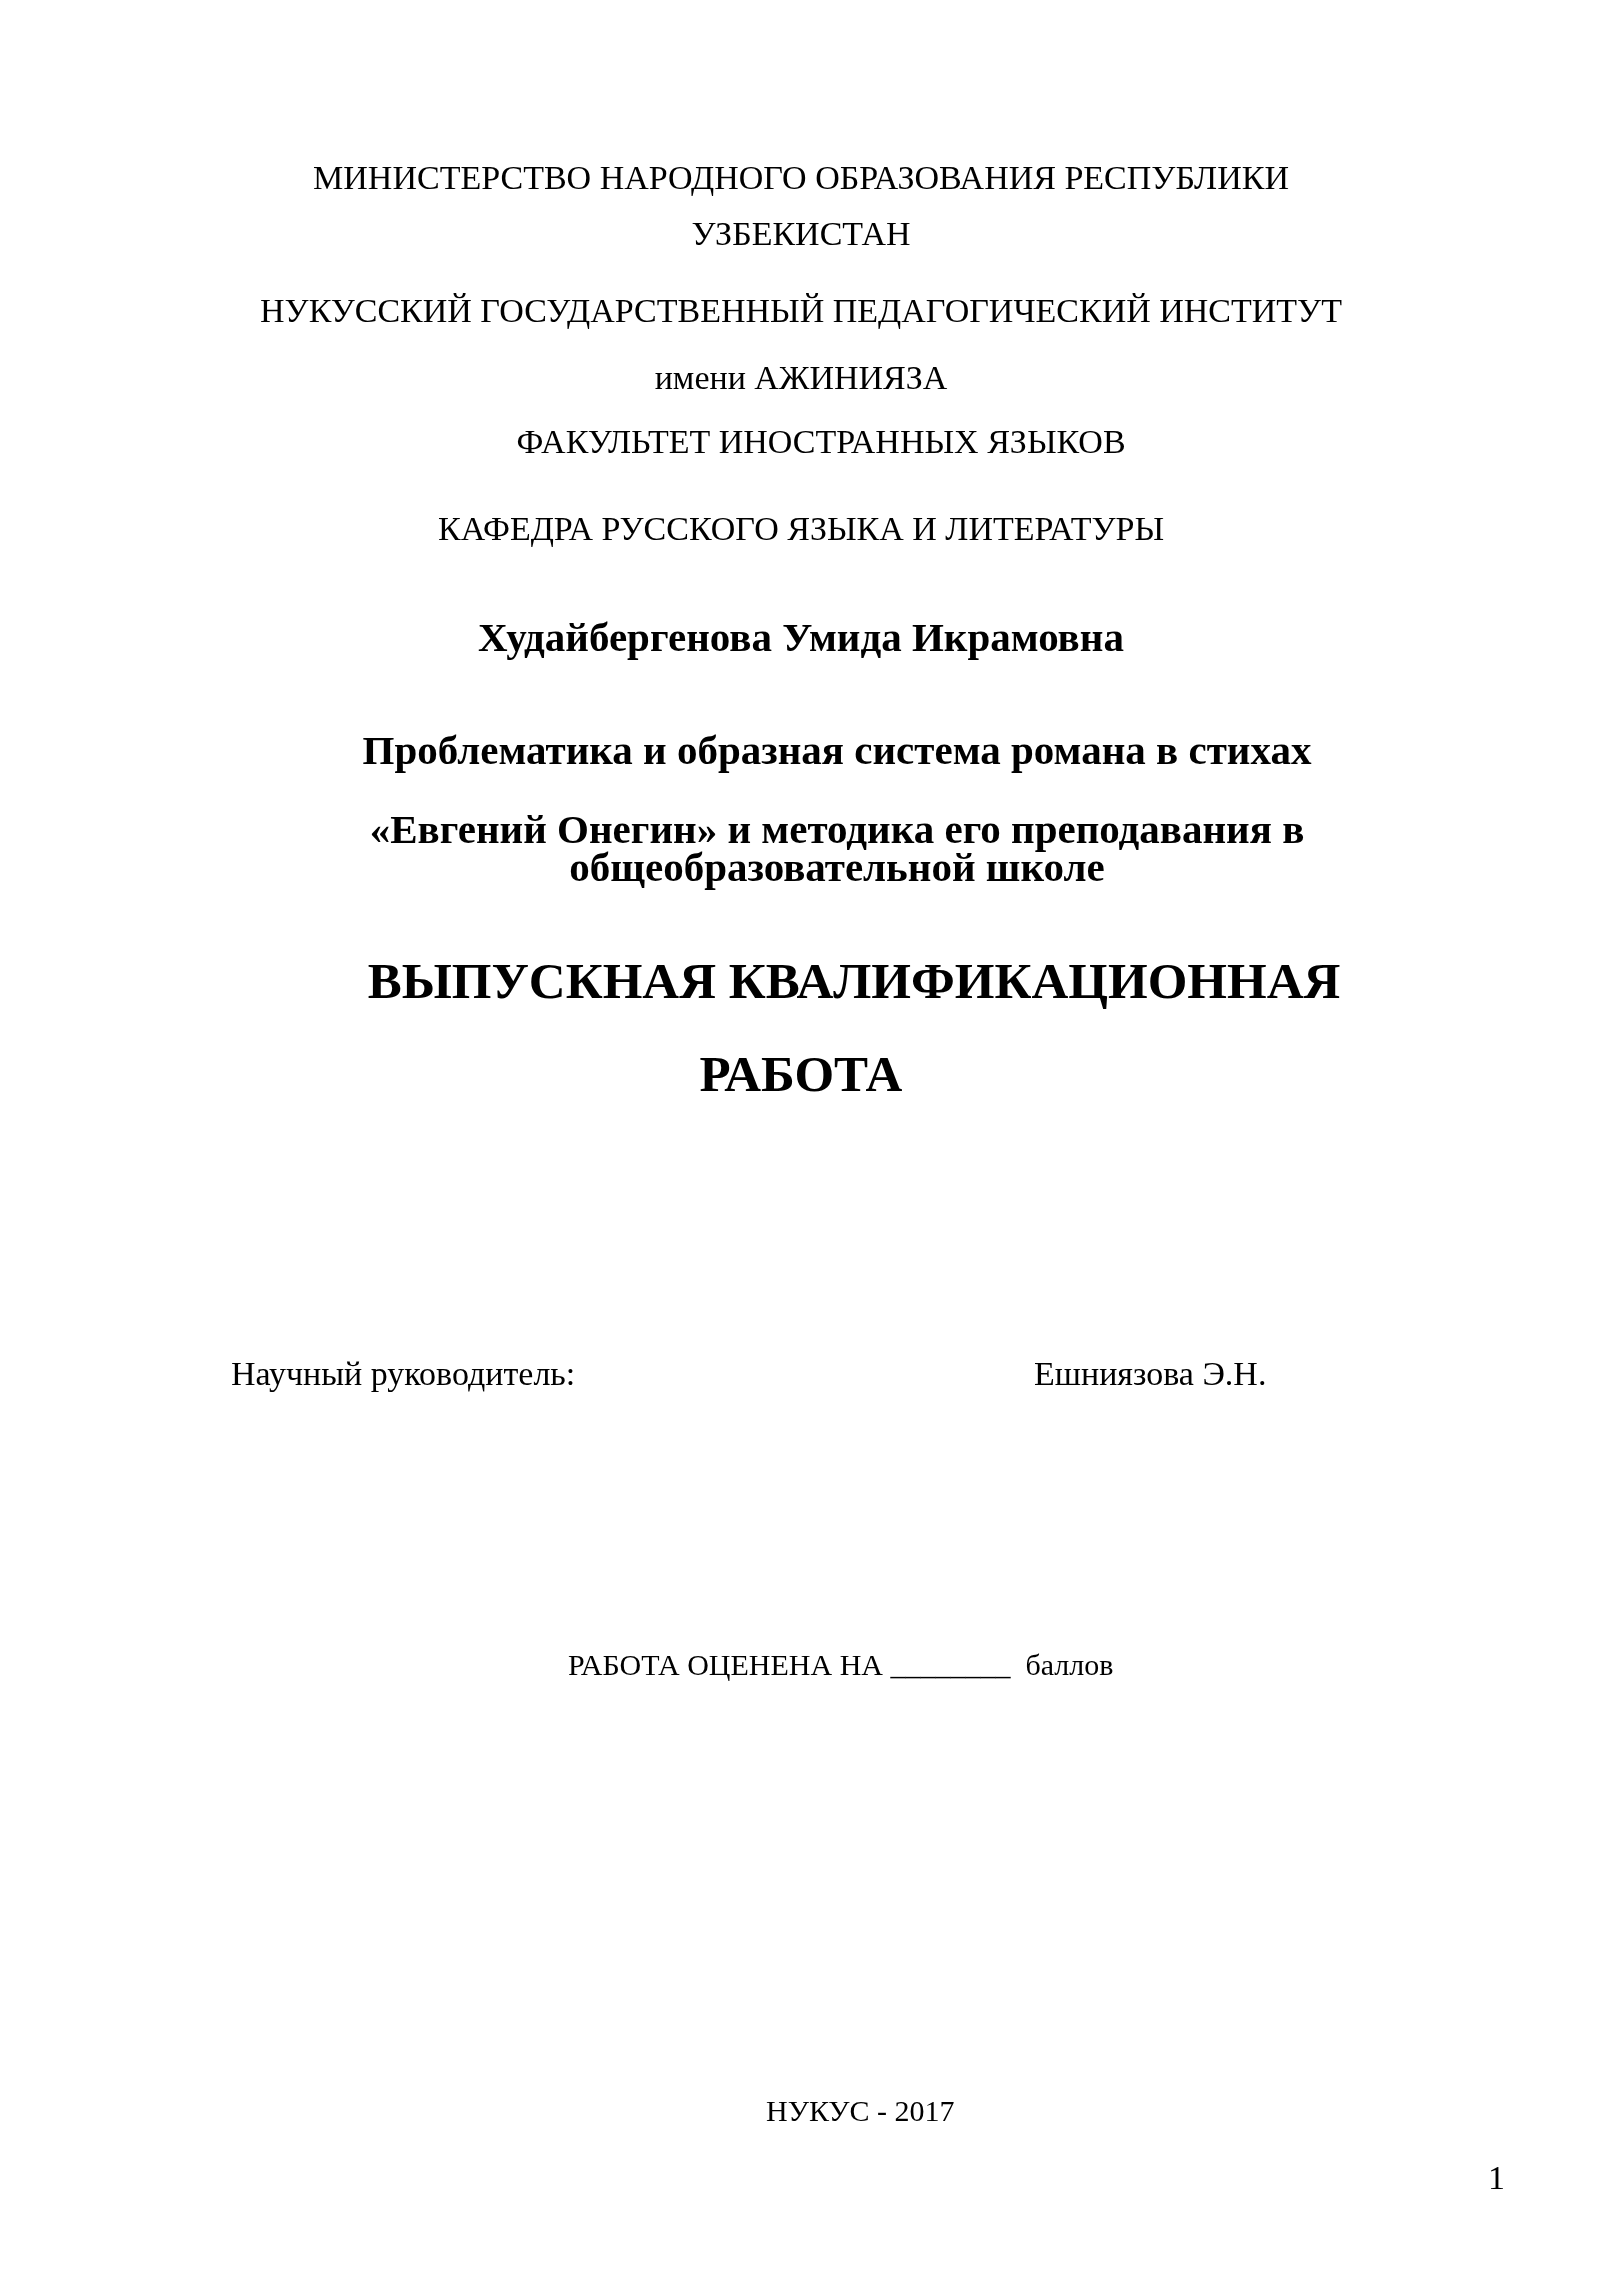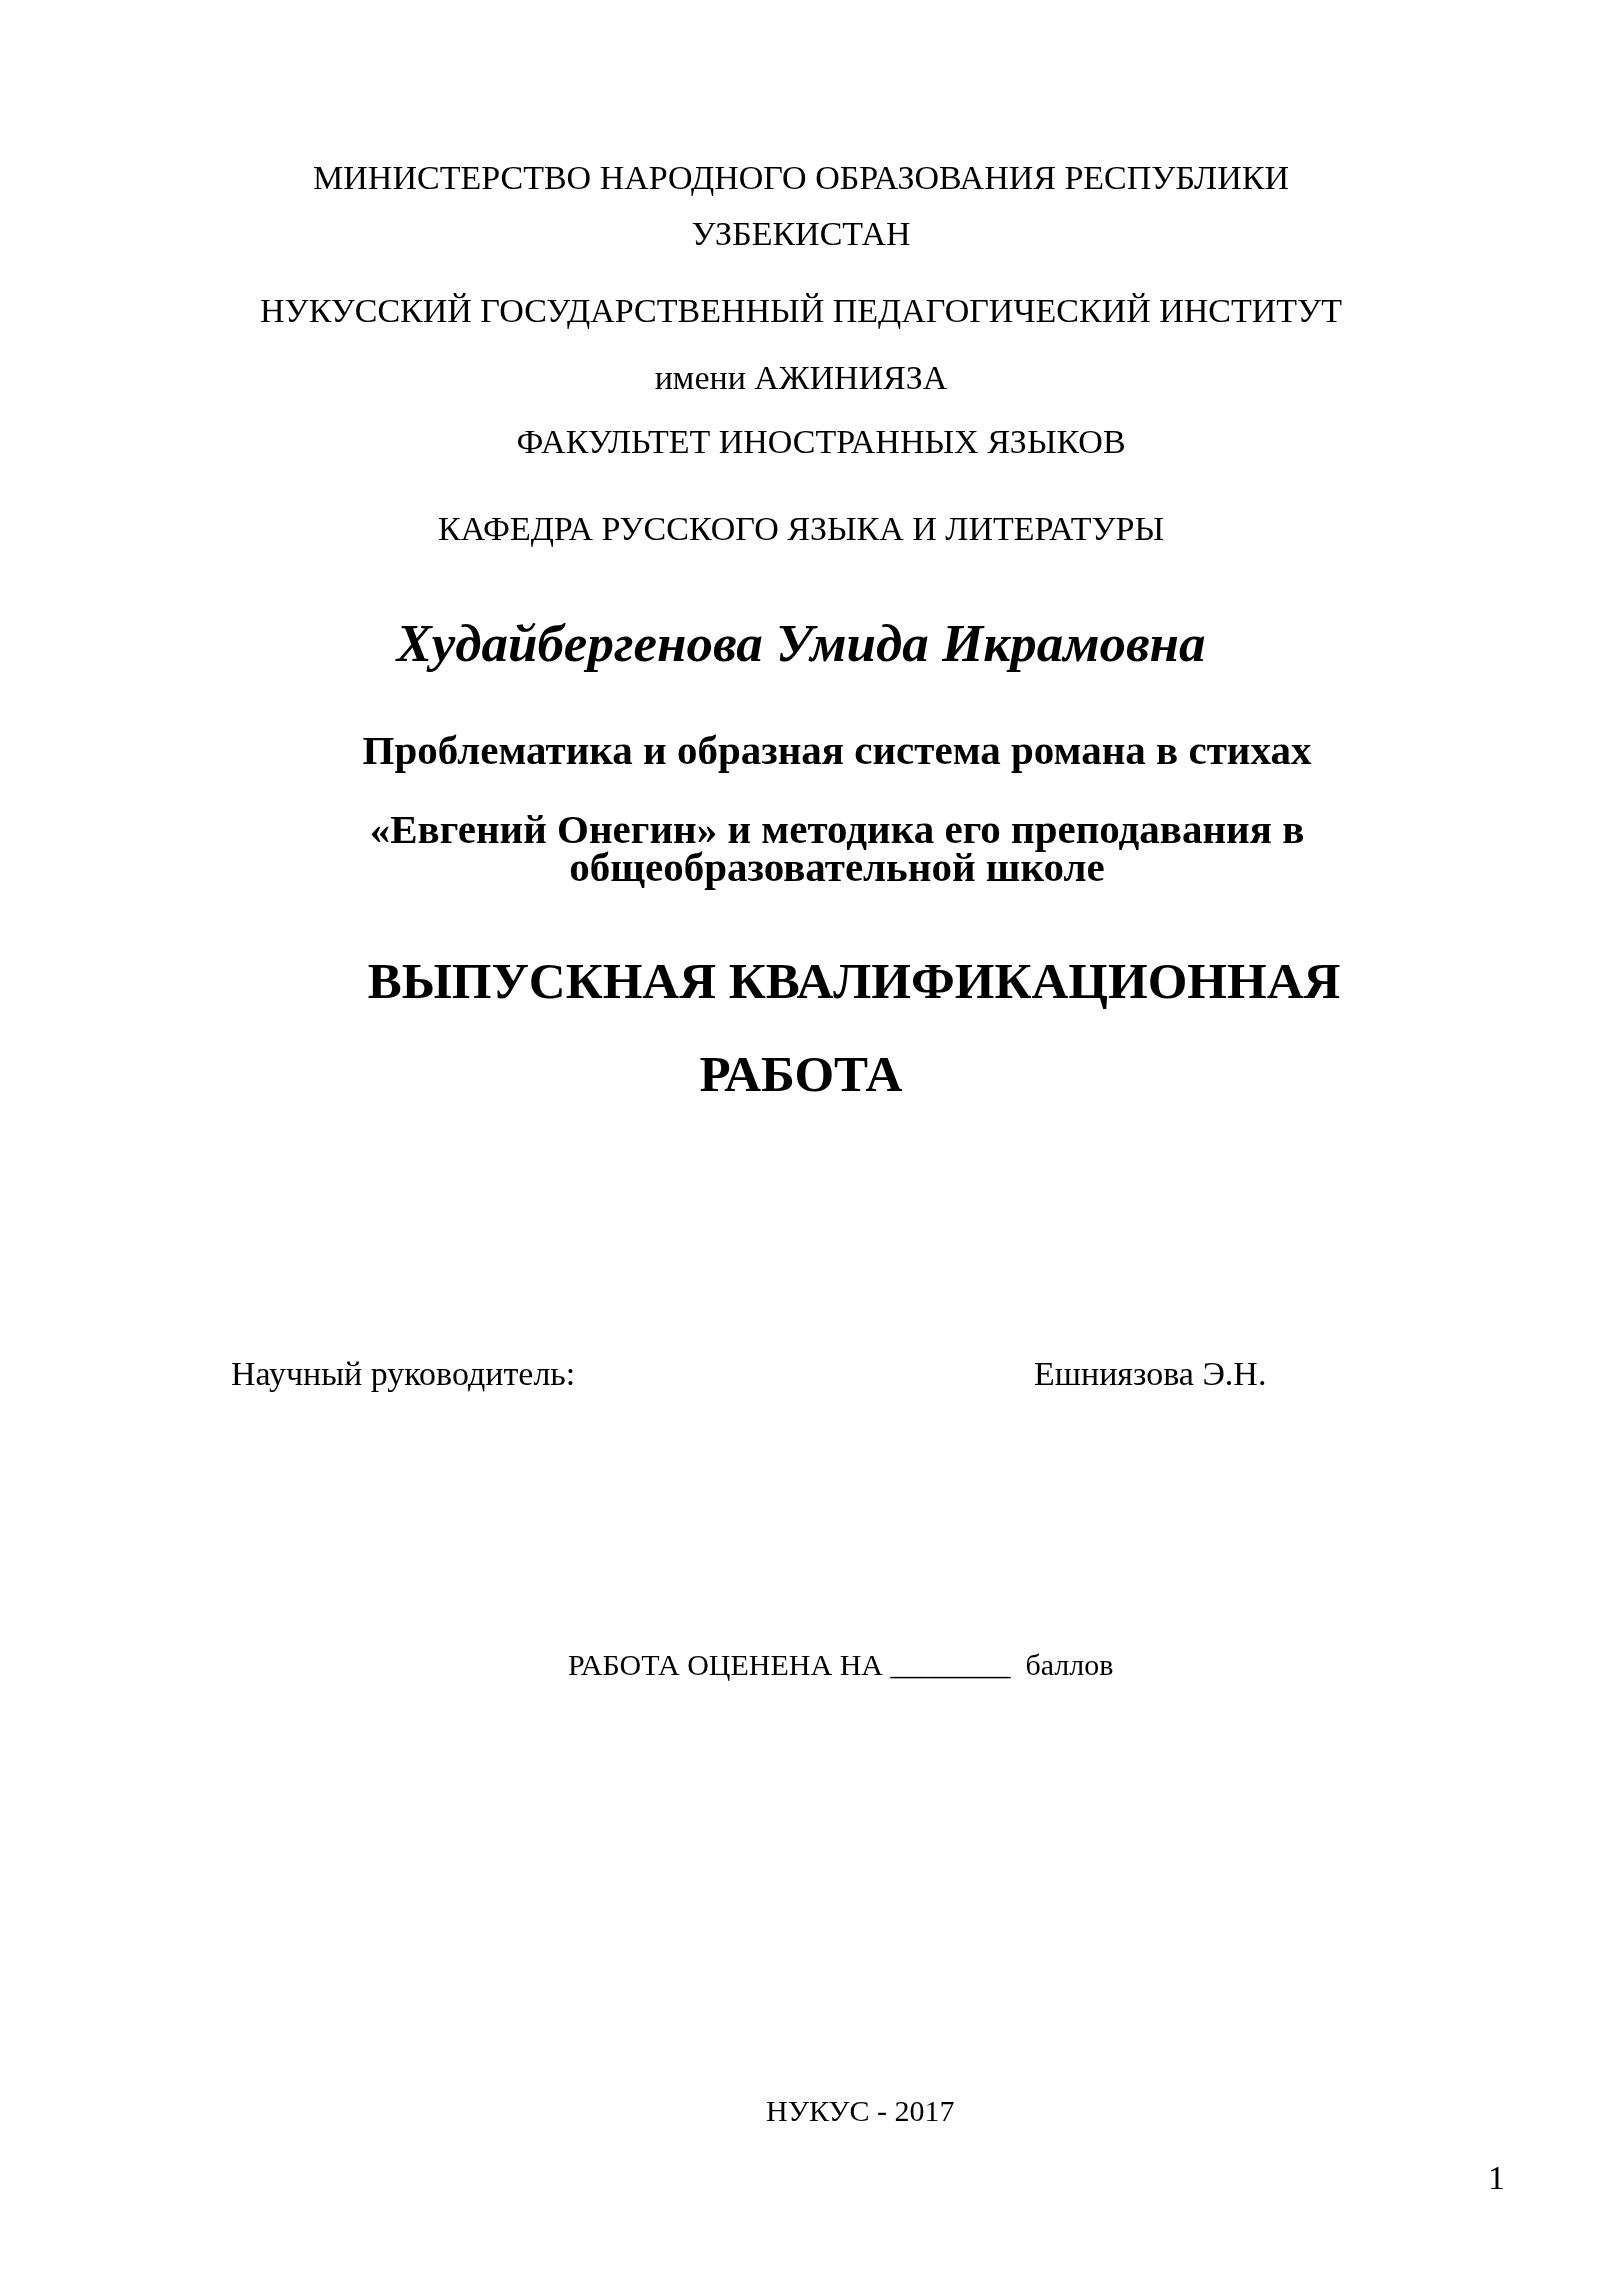--- a/index.html
+++ b/index.html
@@ -23,22 +23,21 @@
       white-space: nowrap;
       line-height: 1;
     }
     .hdr {
       font-size: 34px;
     }
     .bold {
       font-weight: bold;
     }
     .name {
-      font-size: 53px;
-      font-style: italic;
+      font-size: 41px;
     }
     .topic {
       font-size: 41px;
       padding-left: 36px;
     }
     .wtype {
       font-size: 51px;
     }
     .abs {
       position: absolute;

